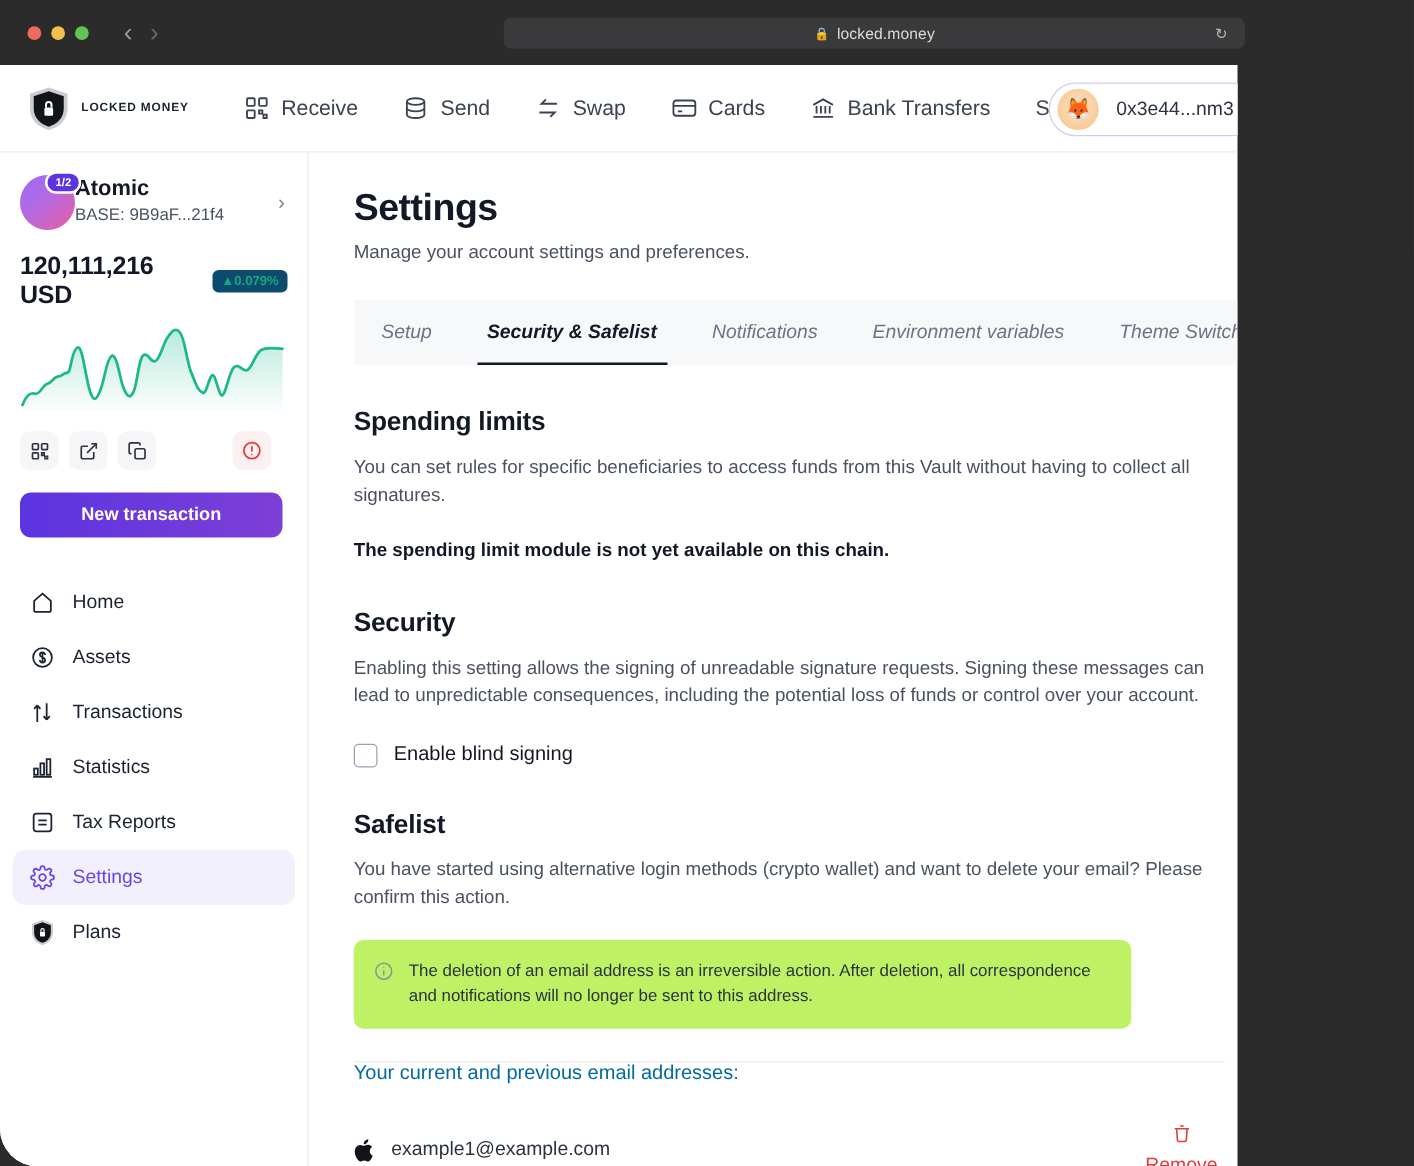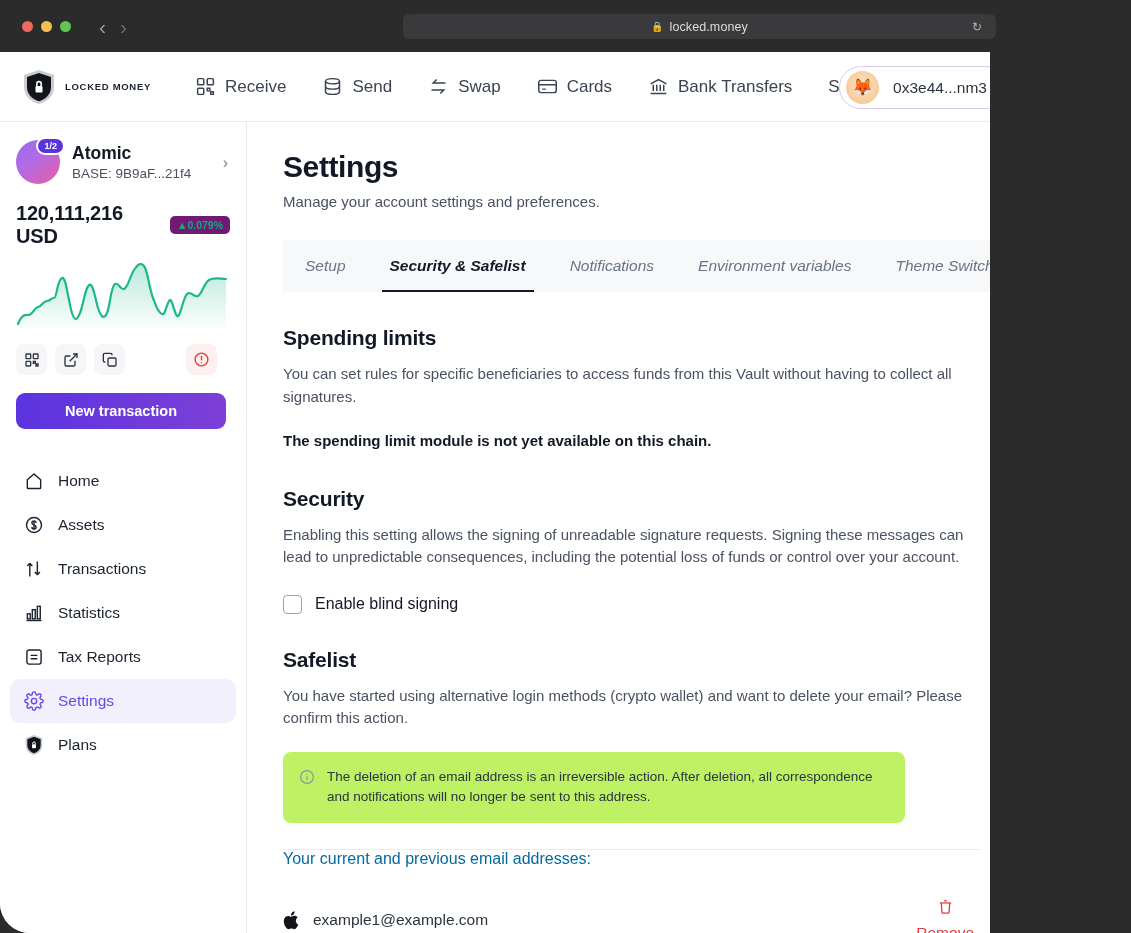--- a/index.html
+++ b/index.html
@@ -77,39 +77,39 @@
   .wallet-addr { font-size: 15.5px; color: #2b3340; white-space: nowrap; }
 
   
   .body-wrap { display: flex; height: 811px; }
 
   .sidebar {
     width: 247px; flex-shrink: 0; padding: 18px 0 0 0;
     border-right: 1px solid #ececec; background: #fff;
   }
   .acct-card { padding: 0 16px; }
-  .acct-top { display: flex; align-items: center; gap: 12px; position: relative; }
+  .acct-top { display: flex; align-items: flex-start; position: relative; }
   .avatar-wrap { position: relative; width: 44px; height: 44px; flex-shrink: 0; }
   .avatar {
     width: 44px; height: 44px; border-radius: 50%;
     background: linear-gradient(140deg, #9b6cf0 0%, #b06ae8 40%, #e85fa0 100%);
   }
   .avatar-badge {
     position: absolute; right: -5px; top: -3px;
     background: #5b34e0; color: #fff; font-size: 9px; font-weight: 700;
     border-radius: 10px; padding: 2px 6px; border: 2px solid #fff;
   }
   .acct-name { font-size: 17.5px; font-weight: 700; color: #121826; line-height: 1.25; }
   .acct-addr { font-size: 13.5px; color: #4a5262; margin-top: 2px; }
   .chev-right { position: absolute; right: 2px; top: 14px; font-size: 16px; color: #7a8292; }
 
   .balance-row { display: flex; align-items: center; gap: 12px; margin-top: 18px; }
   .balance { font-size: 20px; font-weight: 700; color: #121826; letter-spacing: -.2px; }
   .delta {
-    background: #701a75; color: #14a87a; font-size: 10.5px; font-weight: 600;
+    background: #0c4a6e; color: #14a87a; font-size: 10.5px; font-weight: 600;
     padding: 3px 7px; border-radius: 5px;
   }
   .spark { margin-top: 10px; width: 212px; height: 70px; }
 
   .icon-row { display: flex; align-items: center; gap: 8px; margin-top: 12px; }
   .icon-btn {
     width: 31px; height: 31px; border-radius: 8px; background: #f6f6f8;
     display: flex; align-items: center; justify-content: center; cursor: pointer;
   }
   .icon-btn.alert { background: #fdf0f0; margin-left: auto; margin-right: 13px; }

